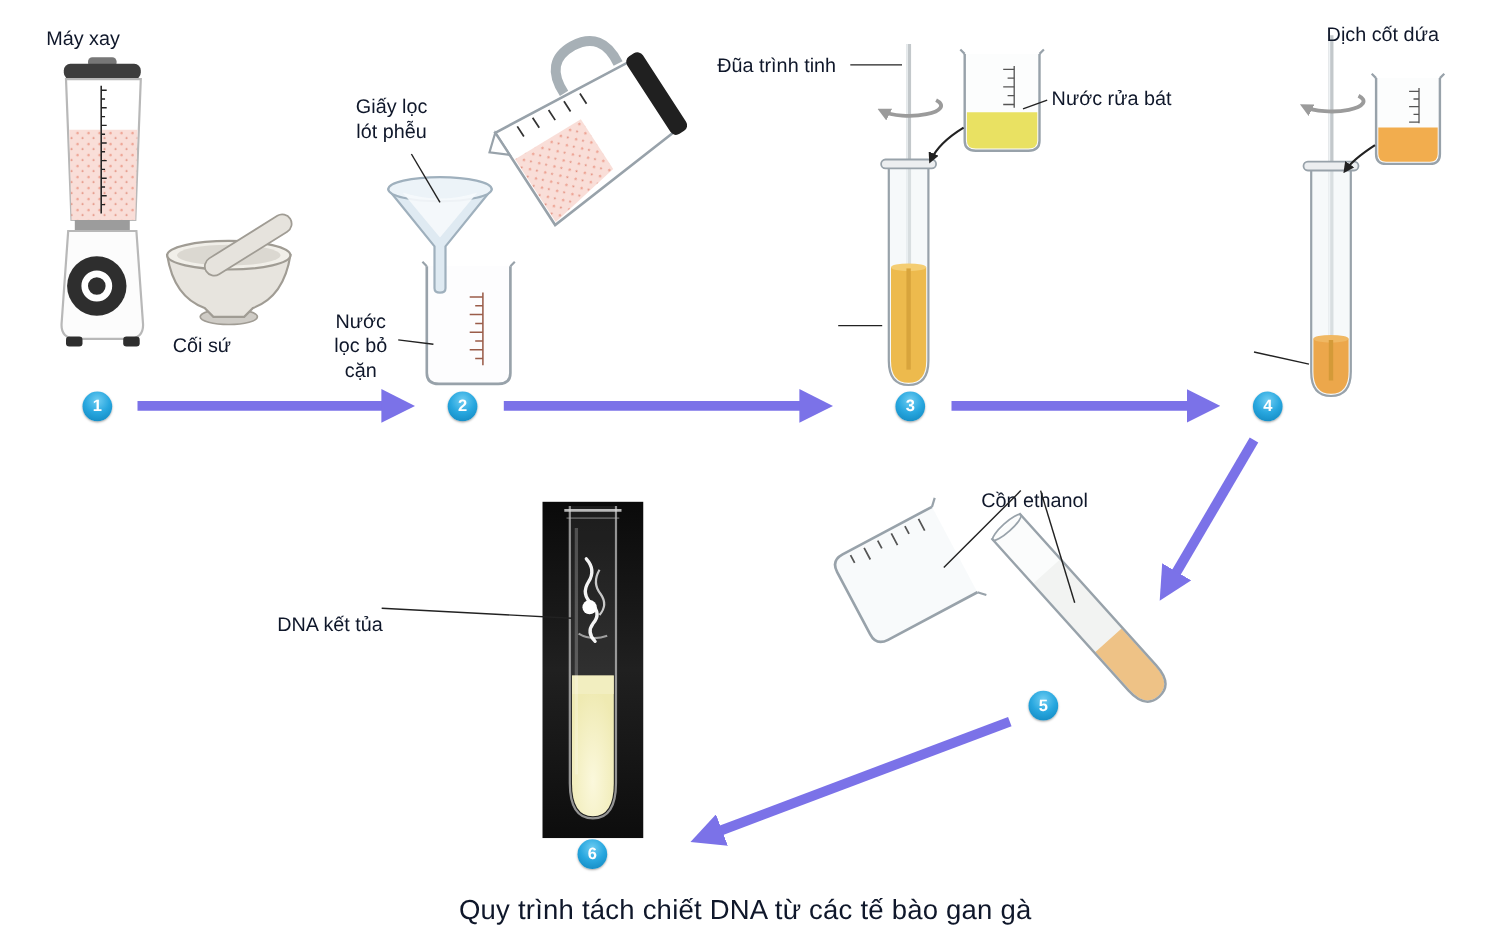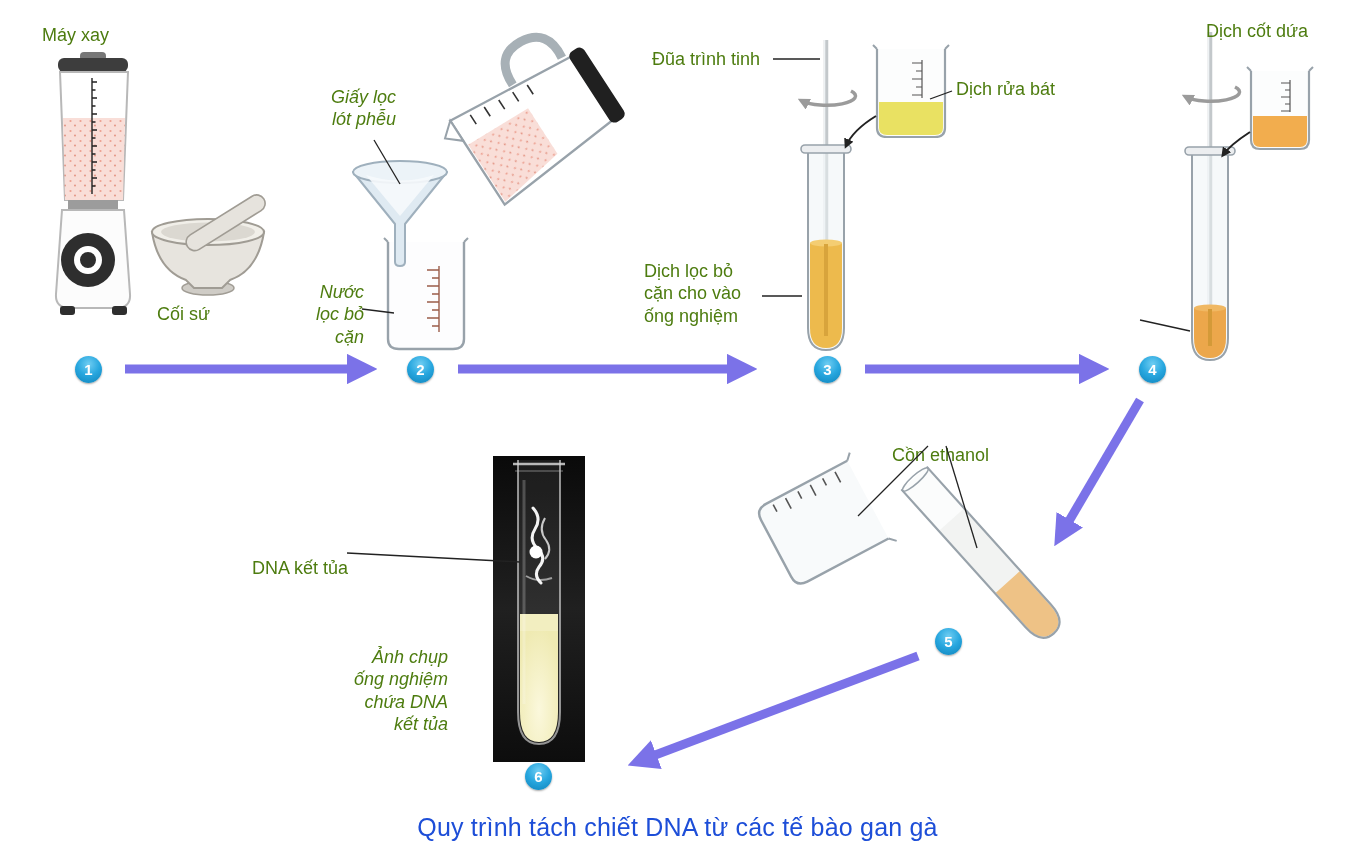--- a/index.html
+++ b/index.html
@@ -6,32 +6,32 @@
   html,body { background:#ffffff; }
   body {
     width:1355px; height:858px;
     font-family:"Liberation Sans","DejaVu Sans",sans-serif;
     color:#141414;
   }
   .canvas { position:relative; width:1355px; height:858px; background:#ffffff; overflow:hidden; }
   .illus { position:absolute; }
   .illus svg { width:100%; height:100%; display:block; overflow:visible; }
   .overlay { position:absolute; inset:0; width:100%; height:100%; pointer-events:none; }
-  .label { position:absolute; font-size:18px; line-height:1.24; color:#4d7c0f; }
-  .label.center { text-align:right;font-style:italic; }
+  .label { position:absolute; font-size:18px; line-height:1.24; color:#0f172a; }
+  .label.center { text-align:center; }
   .badge {
     position:absolute; width:27px; height:27px; border-radius:50%;
     background:radial-gradient(circle at 50% 30%, #6fcdf2 0%, var(--badge_blue,#28a7df) 48%, #0e82ba 100%);
     color:#fff; font-weight:bold; font-size:15px;
     display:flex; align-items:center; justify-content:center;
     box-shadow:0 1px 2px rgba(0,0,0,0.35);
   }
   .caption {
     position:absolute; left:0; top:813px; width:100%;
-    text-align:center; font-size:25px; color:#1d4ed8; letter-spacing:0.2px;
+    text-align:center; font-size:25px; color:#0f172a; letter-spacing:0.2px;
   }
   .photo-frame { position:absolute; left:493px; top:456px; width:92px; height:306px; }
 </style>
 </head>
 <body>
 
 <div class="canvas">
 
   <div class="illus" style="left:383px;top:236px;width:86px;height:118px">
     <svg viewBox="0 0 86 118">
@@ -191,26 +191,24 @@
       <path d="M33,120 q12,7 26,2" stroke="#ffffff" stroke-width="2" opacity="0.55" fill="none"></path>
       <line x1="31" y1="24" x2="31" y2="248" stroke="#ffffff" stroke-opacity="0.22" stroke-width="3"></line>
     </svg>
   </div>
 
   <div class="label" style="left:42px;top:24px">Máy xay</div>
   <div class="label" style="left:157px;top:303px">Cối sứ</div>
   <div class="label center" style="left:316px;top:86px;width:80px">Giấy lọc lót phễu</div>
   <div class="label center" style="left:292px;top:281px;width:72px">Nước lọc bỏ cặn</div>
   <div class="label" style="left:652px;top:48px">Đũa trình tinh</div>
-  <div class="label" style="left:956px;top:78px">Dịch rửa bát</div>
-  <div class="label" style="left:644px;top:260px;width:112px">Dịch lọc bỏ cặn cho vào ống nghiệm</div>
+  <div class="label" style="left:956px;top:78px">Nước rửa bát</div>
   <div class="label" style="left:1206px;top:20px">Dịch cốt dứa</div>
   <div class="label" style="left:892px;top:444px">Cồn ethanol</div>
   <div class="label" style="left:252px;top:557px">DNA kết tủa</div>
-  <div class="label center" style="left:352px;top:646px;width:96px">Ảnh chụp ống nghiệm chứa DNA kết tủa</div>
 
   <div class="badge" style="left:75px;top:356px">
       <span>1</span>
     </div>
   <div class="badge" style="left:407px;top:356px">
       <span>2</span>
     </div>
   <div class="badge" style="left:814px;top:356px">
       <span>3</span>
     </div>

